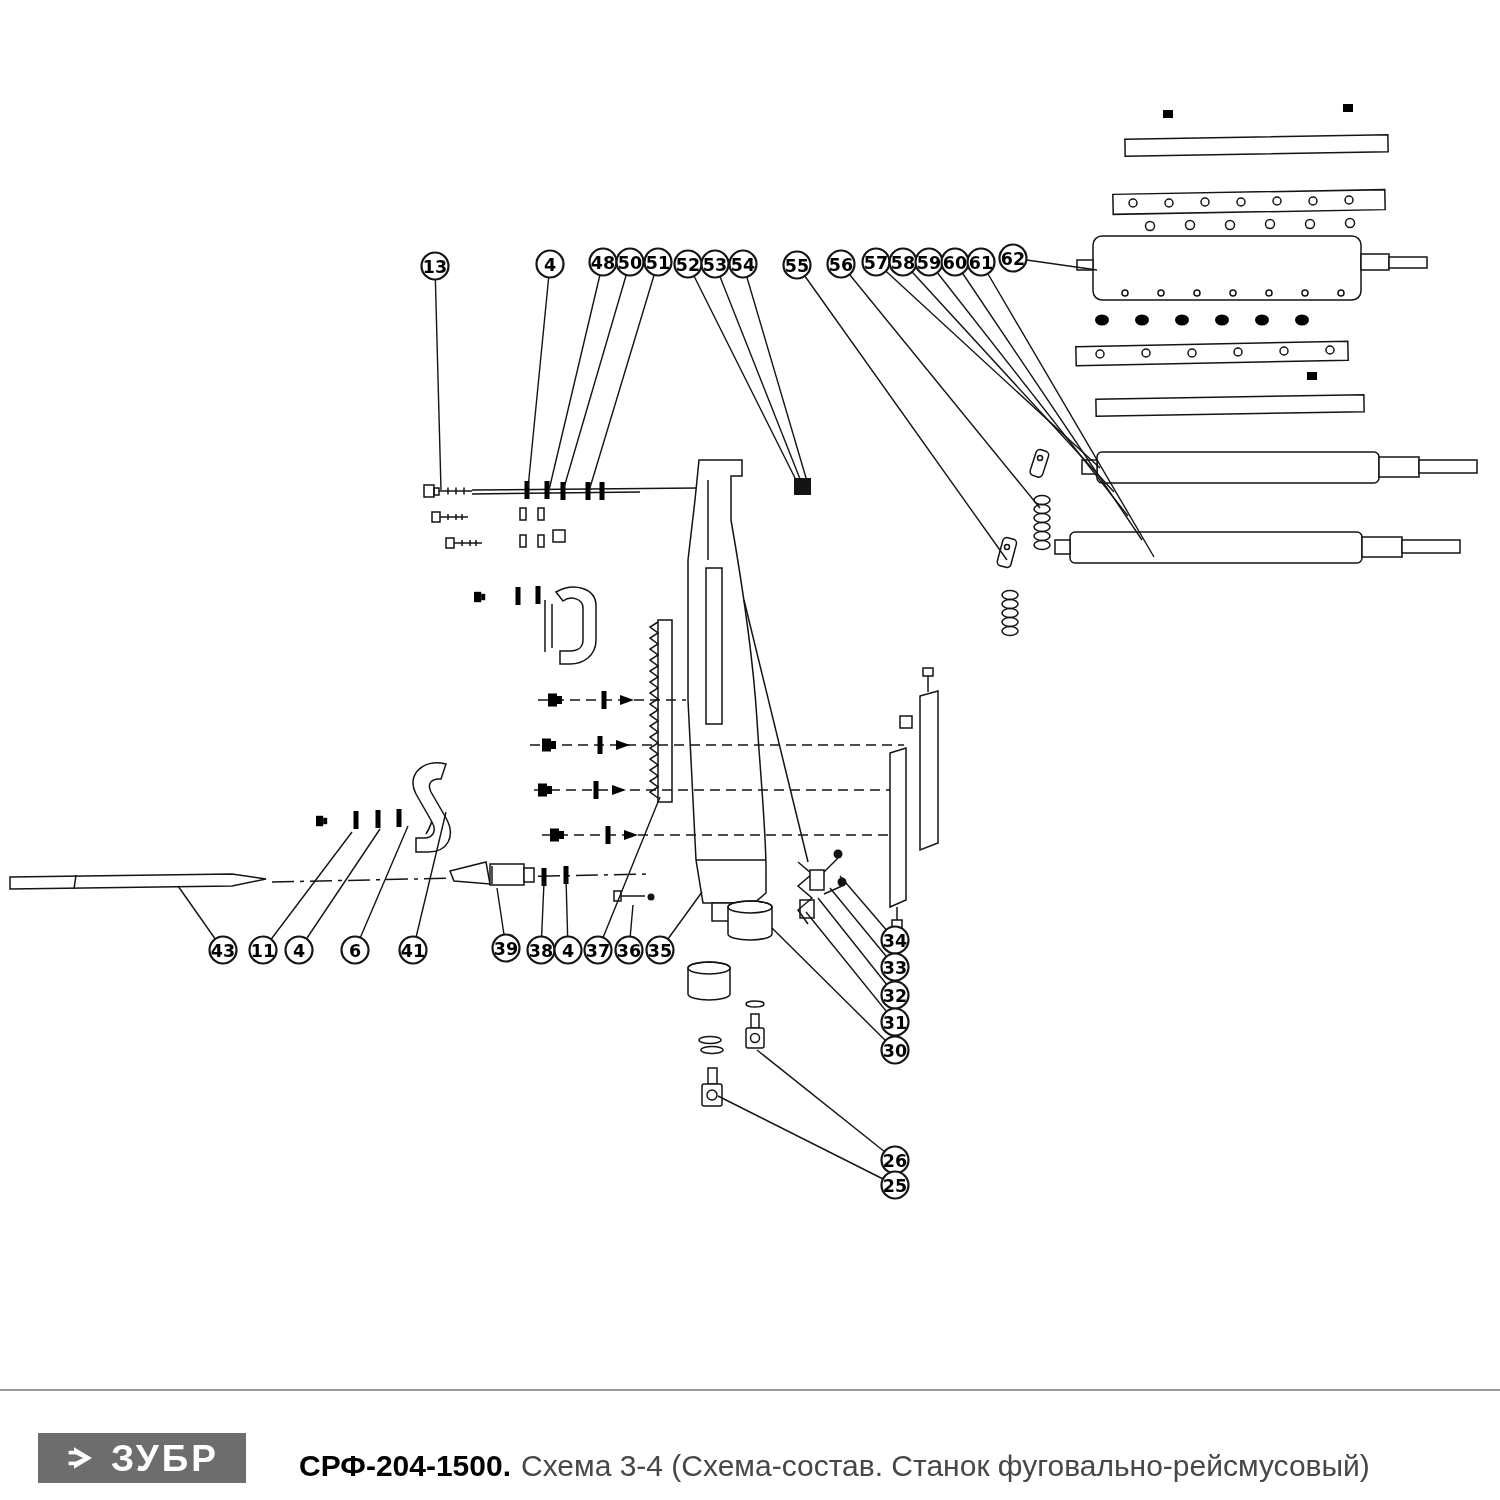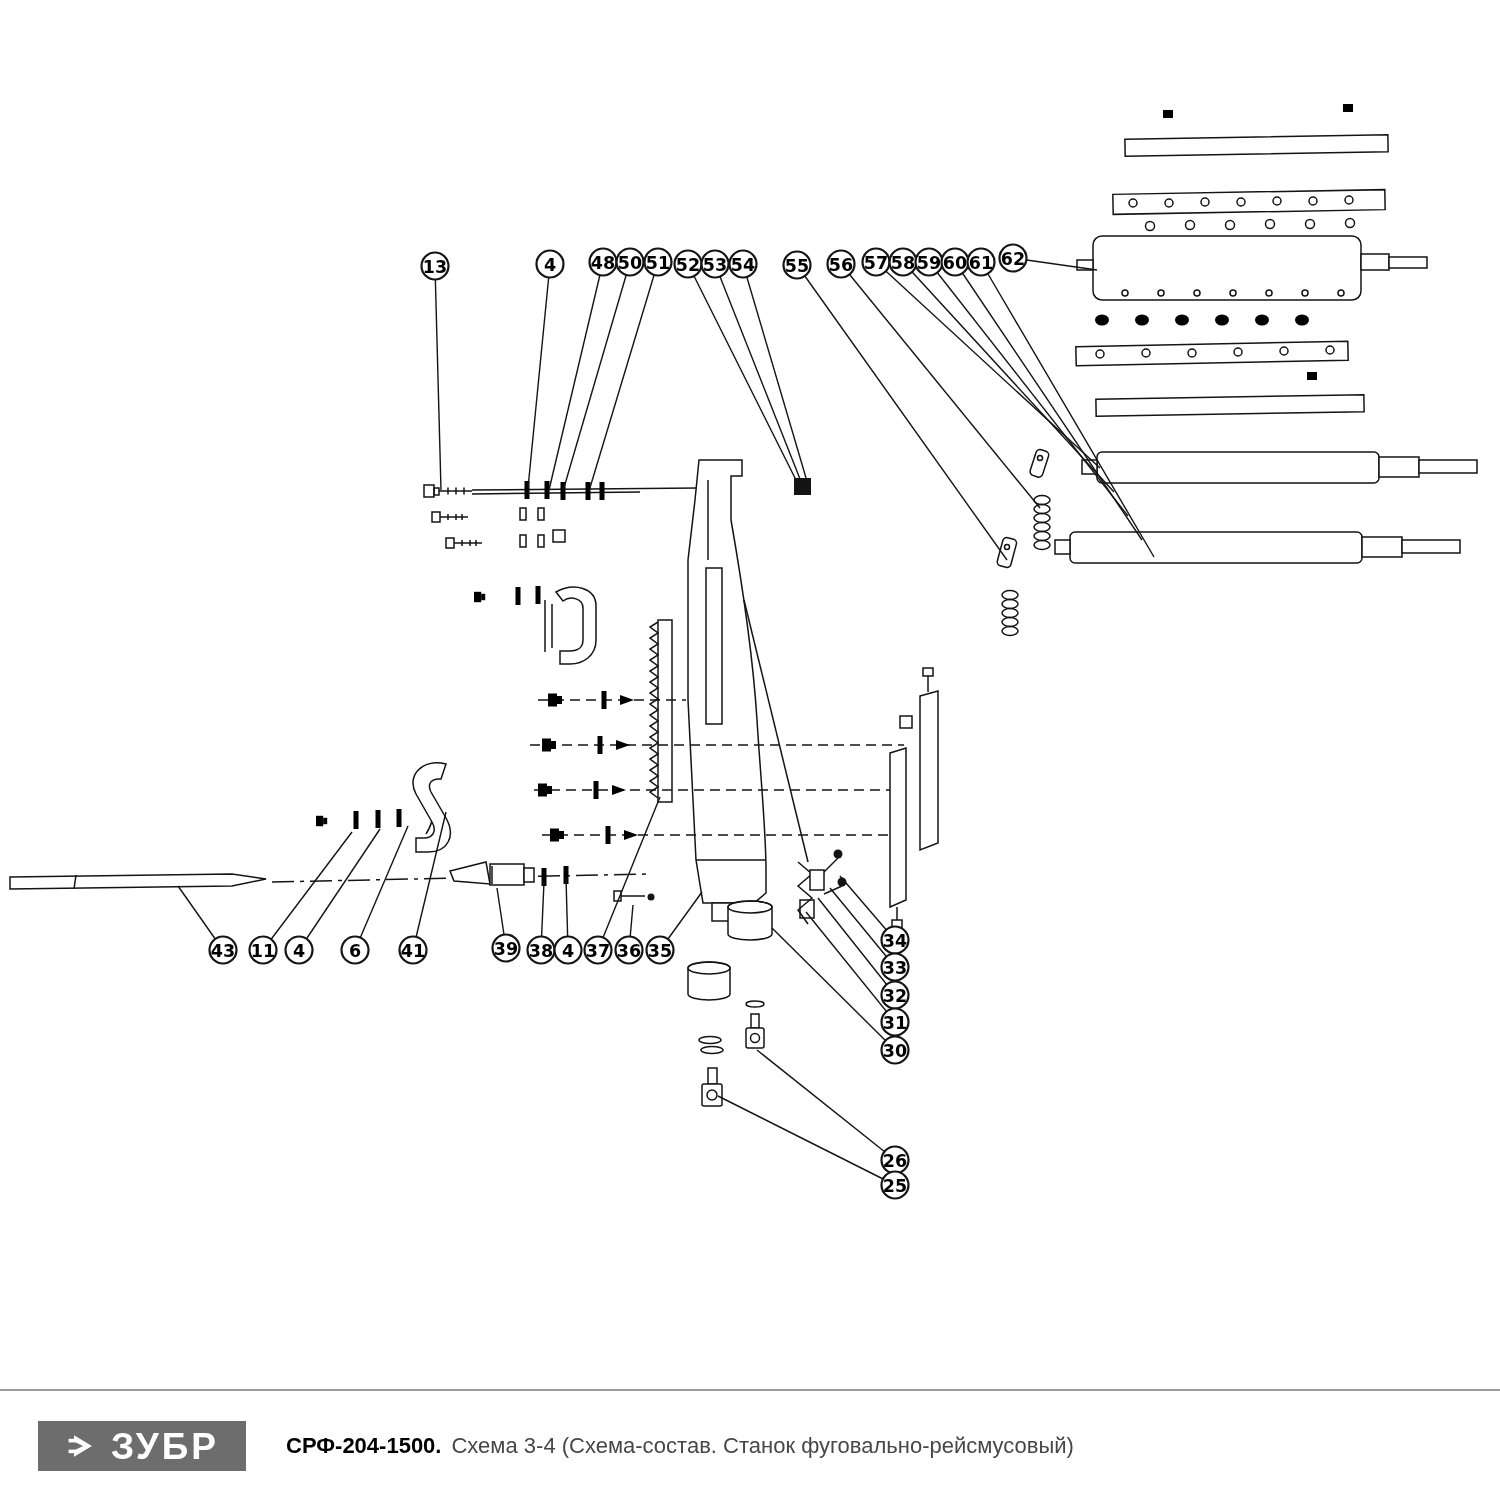--- a/index.html
+++ b/index.html
@@ -23,31 +23,31 @@
   .leader{stroke:var(--line);stroke-width:1.4;fill:none;}
   .callout-circle{fill:#fff;stroke:var(--line);stroke-width:2.2;}
   .callout-num{
     font-family:"DejaVu Sans","Liberation Sans",sans-serif;
     font-size:17.5px;font-weight:600;fill:#000;
     text-anchor:middle;dominant-baseline:central;
   }
   
   .footer{position:absolute;left:0;top:1389px;width:1500px;}
   .divider{width:1500px;height:2px;background:#9b9b9b;}
-  .footer-row{display:flex;align-items:center;padding:30px 0 0 38px;}
+  .footer-row{display:flex;align-items:flex-end;padding:42px 0 0 38px;}
   .logo-box{
     background:var(--logo-bg);width:208px;height:50px;flex:0 0 auto;
     display:flex;align-items:center;justify-content:center;gap:10px;
   }
   .logo-icon{width:36px;height:36px;}
   .logo-text{
     color:#fff;font-weight:bold;font-size:37px;letter-spacing:3px;line-height:1;
     font-family:"Liberation Sans",sans-serif;
   }
-  .footer-title{margin-left:40px;font-size:22px;color:var(--title-secondary);white-space:nowrap;}
+  .footer-title{margin-left:53px;font-size:30px;color:var(--title-secondary);white-space:nowrap;}
   .title-model{font-weight:bold;color:#000;}
   .title-rest{margin-left:10px;}
 </style>
 </head>
 <body>
 
 <svg class="diagram-svg" width="1500" height="1385" viewBox="0 0 1500 1385">
   <defs>
     <g id="screwH">
       <rect x="0" y="-6.5" width="9" height="13"></rect>

